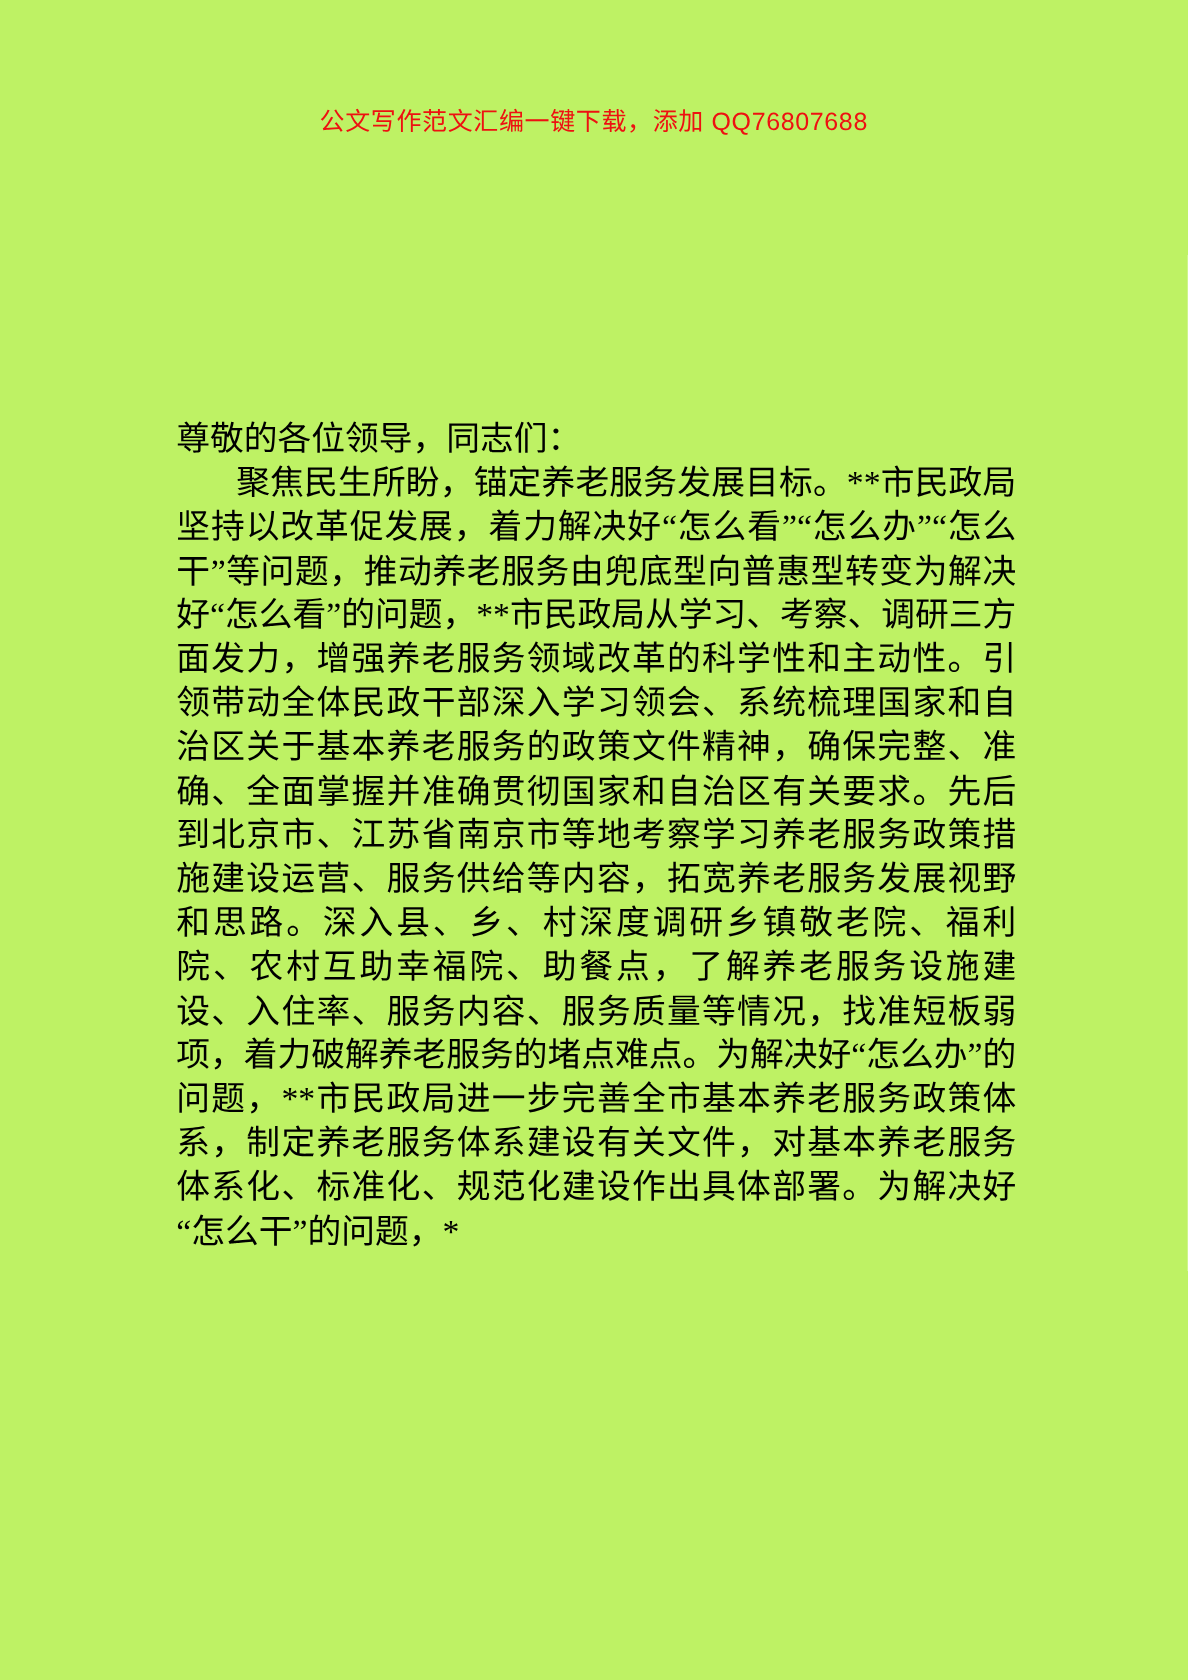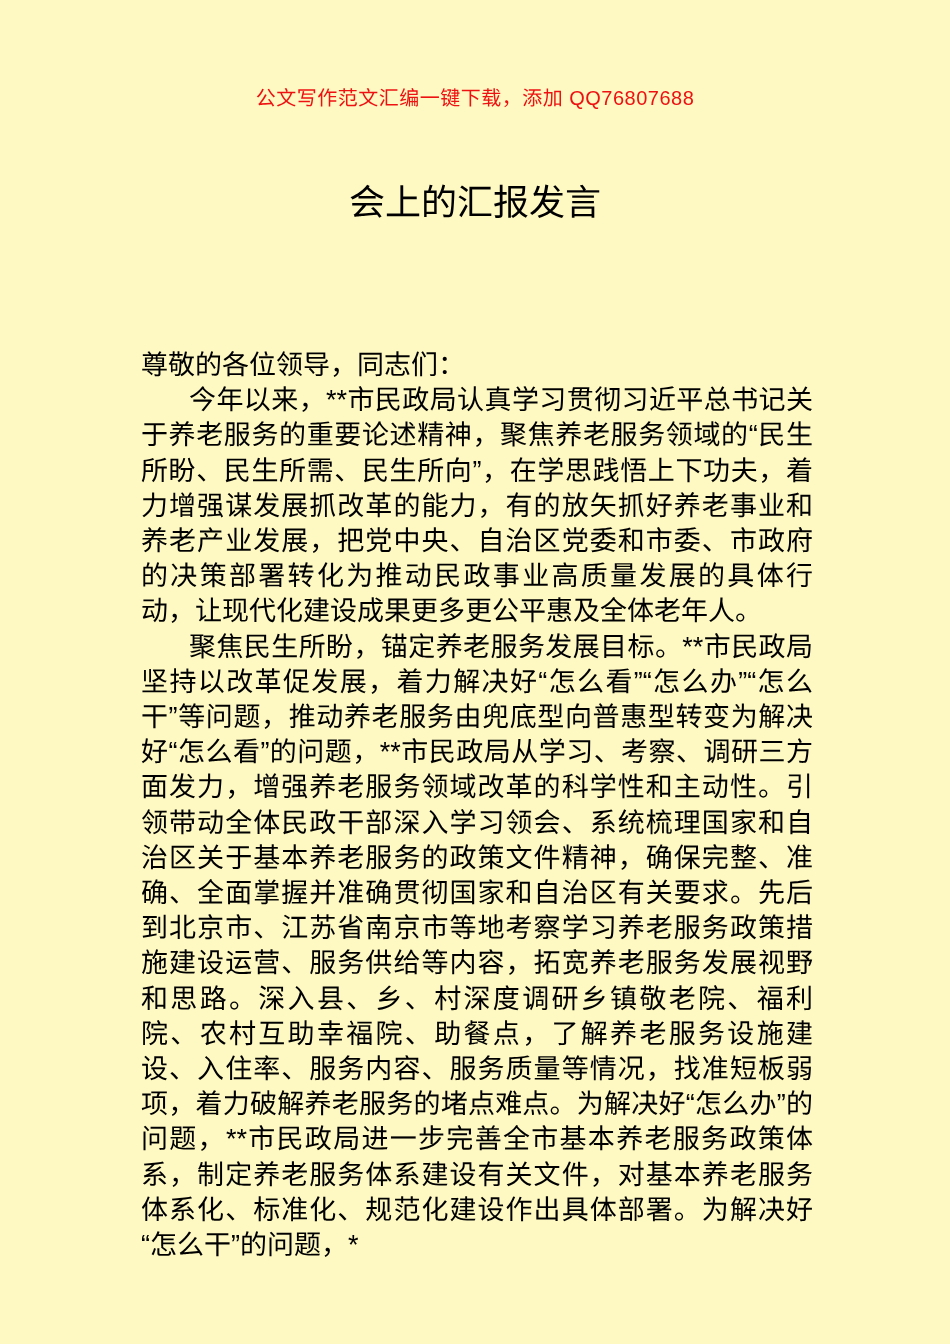--- a/index.html
+++ b/index.html
@@ -8,21 +8,21 @@
     height: 1344px;
     background: #ffffff;
     position: relative;
     overflow: hidden;
     color: #000000;
     font-family: "Liberation Sans", sans-serif;
   }
   .page {
     position: absolute;
     inset: 0;
-    background: #fef9c3;
+    background: #bef264;
   }
   .promo {
     position: absolute;
     top: 86px;
     left: 0;
     width: 100%;
     text-align: center;
     color: #ee1111;
     font-size: 20px;
     line-height: 24px;
@@ -39,43 +39,41 @@
     line-height: 70px;
     font-weight: 400;
     text-align: center;
     
     font-family: "Liberation Serif", serif;
     color: #000000;
   }
   .title-line { display: block; }
   .content {
     position: absolute;
-    top: 348px;
+    top: 334px;
     left: 141px;
     width: 672px;
     font-size: 27px;
     line-height: 35.2px;
     text-align: justify;
     text-justify: inter-ideograph;
-    font-family: Liberation Sans, sans-serif;
+    font-family: Liberation Serif, serif;
     color: #000000;
   }
   .content p { margin: 0; padding: 0; }
   .para { text-indent: 48px; }
 </style>
 </head>
 <body>
 
 <div class="page">
 
   <div class="promo">公文写作范文汇编一键下载，添加 QQ76807688</div>
 
   <h1 class="title">
-    <span class="title-line">会上的汇报发言</span>
   </h1>
 
   <div class="content">
     <p class="salutation">尊敬的各位领导，同志们：</p>
-    <p class="para">今年以来，**市民政局认真学习贯彻习近平总书记关于养老服务的重要论述精神，聚焦养老服务领域的“民生所盼、民生所需、民生所向”，在学思践悟上下功夫，着力增强谋发展抓改革的能力，有的放矢抓好养老事业和养老产业发展，把党中央、自治区党委和市委、市政府的决策部署转化为推动民政事业高质量发展的具体行动，让现代化建设成果更多更公平惠及全体老年人。</p>
     <p class="para">聚焦民生所盼，锚定养老服务发展目标。**市民政局坚持以改革促发展，着力解决好“怎么看”“怎么办”“怎么干”等问题，推动养老服务由兜底型向普惠型转变为解决好“怎么看”的问题，**市民政局从学习、考察、调研三方面发力，增强养老服务领域改革的科学性和主动性。引领带动全体民政干部深入学习领会、系统梳理国家和自治区关于基本养老服务的政策文件精神，确保完整、准确、全面掌握并准确贯彻国家和自治区有关要求。先后到北京市、江苏省南京市等地考察学习养老服务政策措施建设运营、服务供给等内容，拓宽养老服务发展视野和思路。深入县、乡、村深度调研乡镇敬老院、福利院、农村互助幸福院、助餐点，了解养老服务设施建设、入住率、服务内容、服务质量等情况，找准短板弱项，着力破解养老服务的堵点难点。为解决好“怎么办”的问题，**市民政局进一步完善全市基本养老服务政策体系，制定养老服务体系建设有关文件，对基本养老服务体系化、标准化、规范化建设作出具体部署。为解决好“怎么干”的问题，*</p>
   </div>
 
 </div>
 
 </body></html>

